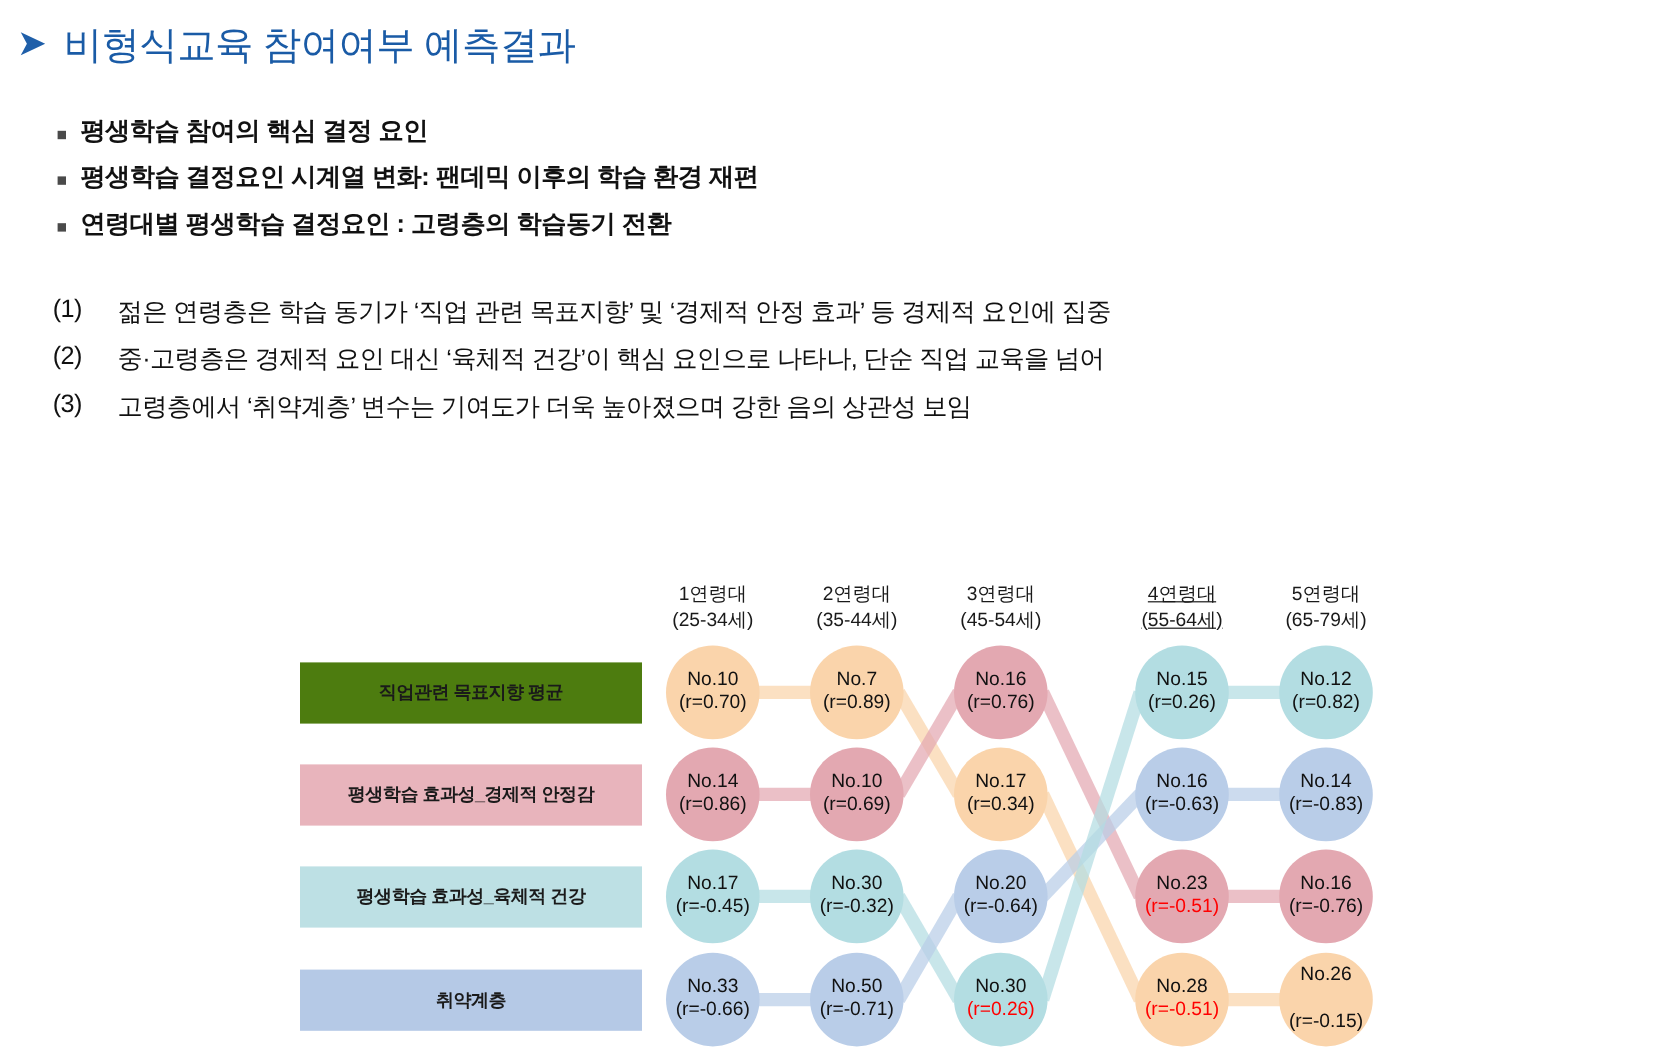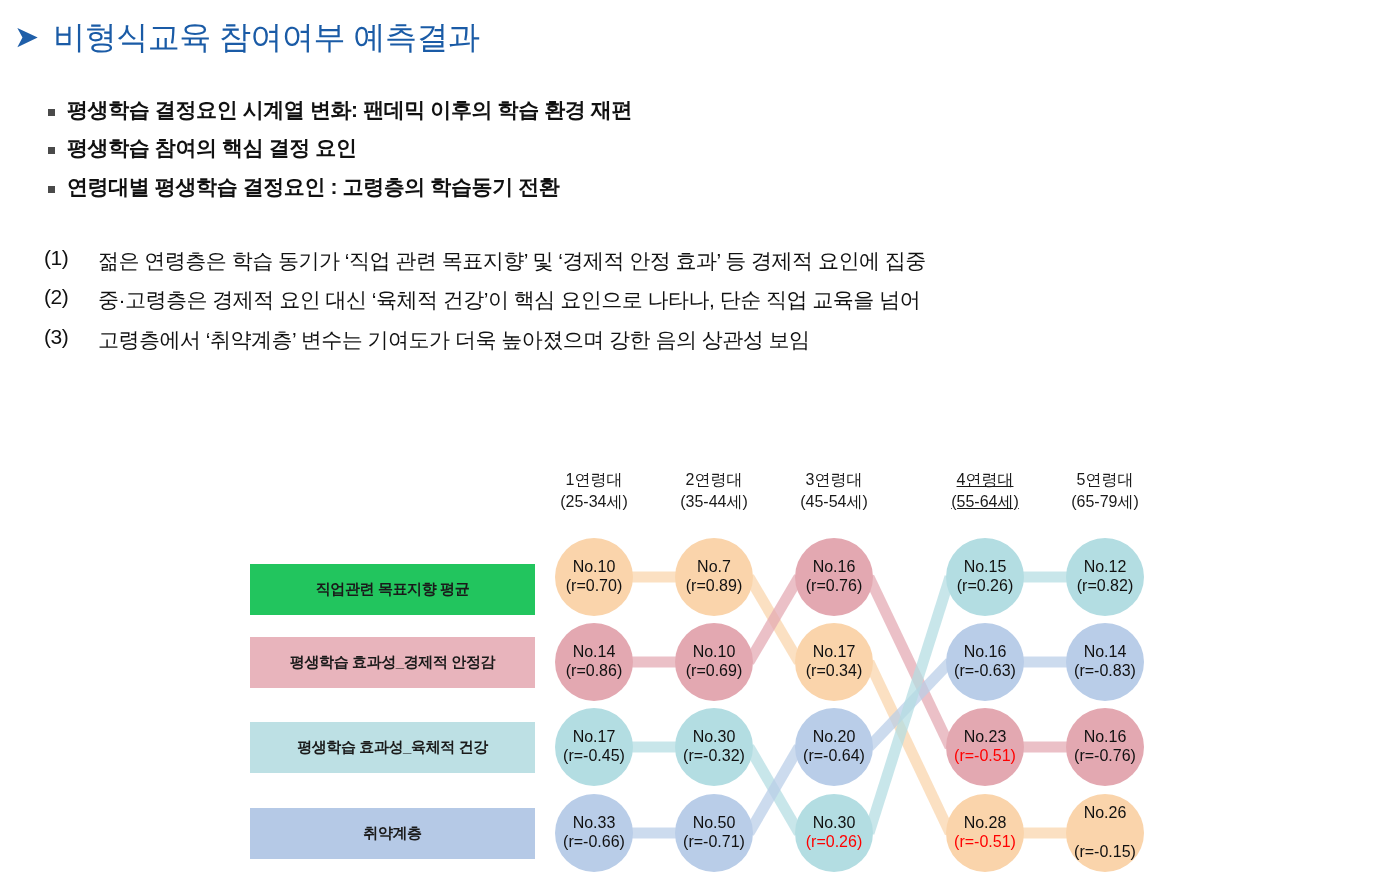--- a/index.html
+++ b/index.html
@@ -52,21 +52,21 @@
   }
   .numrow.cont .idx{visibility:hidden;}
 
   
   #diagram{position:absolute;left:0;top:455px;width:1391px;height:426px;}
 
   .colhead{
     position:absolute;text-align:center;font-size:16px;color:#1a1a1a;
     line-height:1.35;font-weight:400;width:150px;
   }
-  .colhead .l1{display:block;}
+  .colhead .l1{display:block;margin-top:16px;}
   .colhead .l2{display:block;}
 
   .rowlabel{
     position:absolute;left:250px;width:285px;height:51px;
     display:flex;align-items:center;justify-content:center;
     font-size:15px;font-weight:700;color:#1a1a1a;letter-spacing:-0.4px;
   }
 
   .node{
     position:absolute;width:78px;height:78px;border-radius:50%;
@@ -83,25 +83,25 @@
 <body>
 
 <div class="title-row">
   <span class="title-arrow">➤</span>
   <span class="title-text">비형식교육 참여여부 예측결과</span>
 </div>
 
 <div class="bullets">
   <div class="bullet">
     <span class="sq"></span>
-    <span class="btxt">평생학습 결정요인 시계열 변화: 팬데믹 이후의 학습 환경 재편</span>
+    <span class="btxt">평생학습 참여의 핵심 결정 요인</span>
   </div>
   <div class="bullet">
     <span class="sq"></span>
-    <span class="btxt">평생학습 참여의 핵심 결정 요인</span>
+    <span class="btxt">평생학습 결정요인 시계열 변화: 팬데믹 이후의 학습 환경 재편</span>
   </div>
   <div class="bullet">
     <span class="sq"></span>
     <span class="btxt">연령대별 평생학습 결정요인 : 고령층의 학습동기 전환</span>
   </div>
 </div>
 
 <div class="numbers">
   <div class="numrow">
     <span class="idx">(1)</span>
@@ -152,21 +152,21 @@
       <div class="colhead" style="left: 910px; top: 14px; text-decoration: underline;">
         <span class="l1">4연령대</span>
         <span class="l2">(55-64세)</span>
       </div>
       <div class="colhead" style="left: 1030px; top: 14px;">
         <span class="l1">5연령대</span>
         <span class="l2">(65-79세)</span>
       </div>
     </div>
   <div id="rowlabels">
-      <div class="rowlabel" style="top: 109px; background: #22c55e;">
+      <div class="rowlabel" style="top: 97px; background: #4d7c0f;">
         <span>직업관련 목표지향 평균</span>
       </div>
       <div class="rowlabel" style="top: 182px; background: rgb(232, 180, 188);">
         <span>평생학습 효과성_경제적 안정감</span>
       </div>
       <div class="rowlabel" style="top: 267px; background: rgb(189, 224, 228);">
         <span>평생학습 효과성_육체적 건강</span>
       </div>
       <div class="rowlabel" style="top: 353px; background: rgb(181, 201, 230);">
         <span>취약계층</span>

